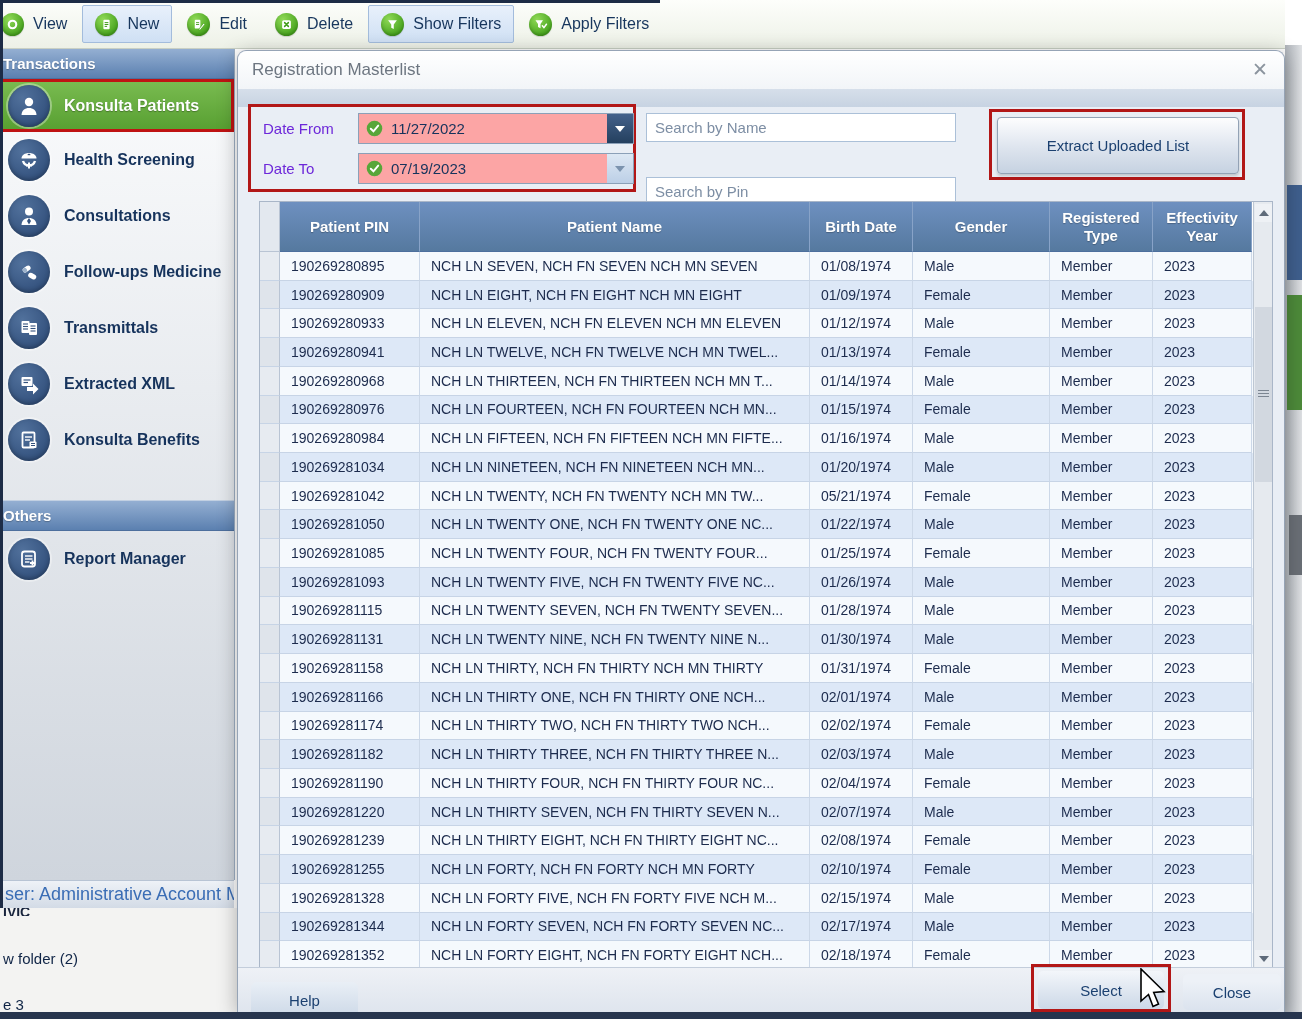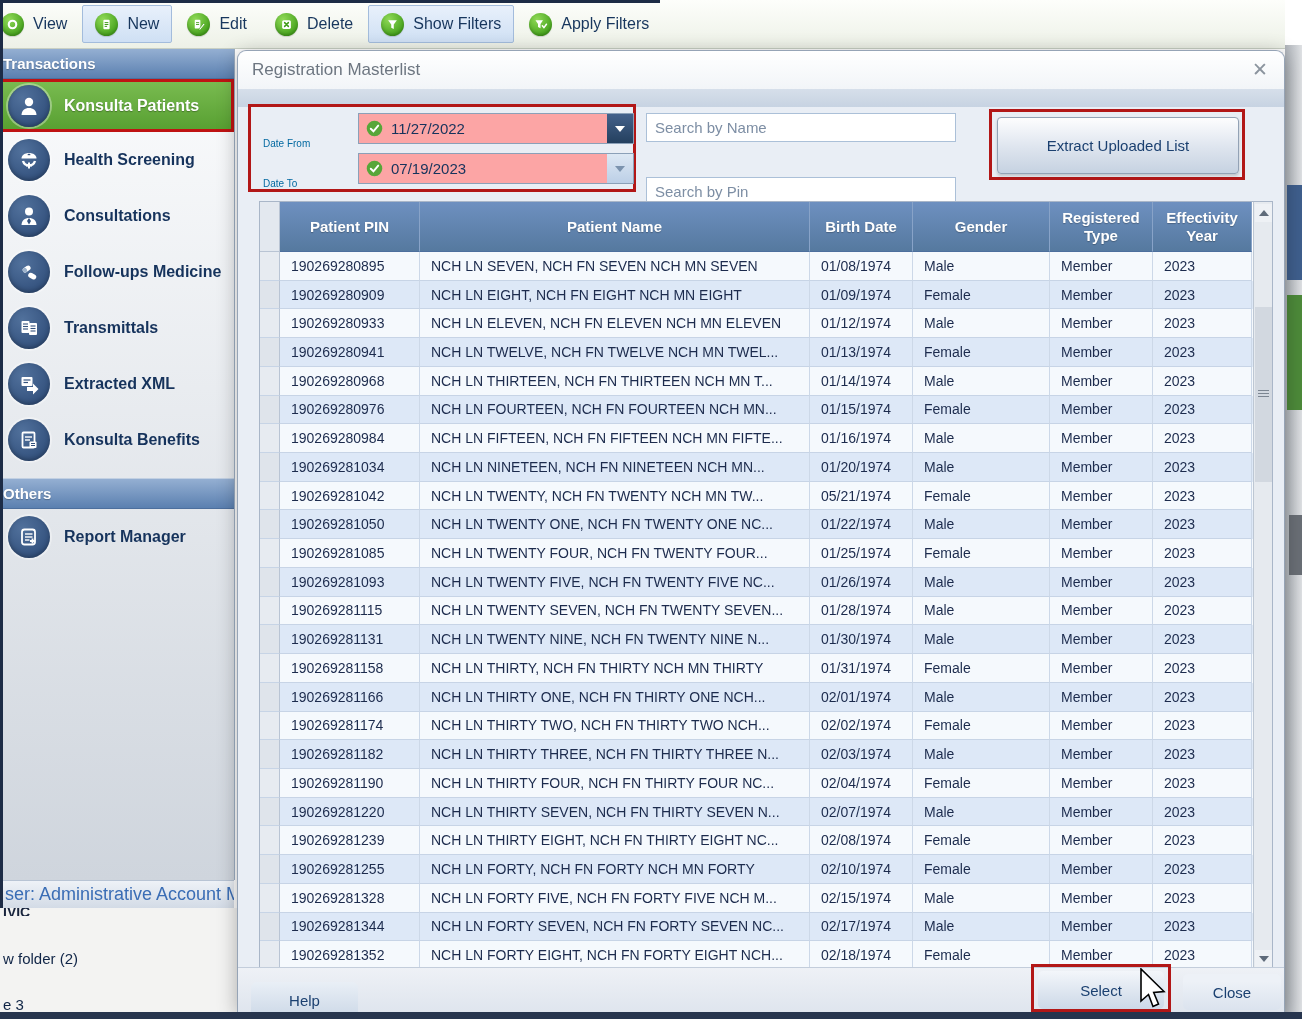--- a/index.html
+++ b/index.html
@@ -32,21 +32,21 @@
   .gcircle.cut{margin-left:-12px;}
 
   
   .sidebar{position:absolute;left:0;top:48px;width:234px;height:832px;z-index:4;
     background:linear-gradient(#fbfcfd,#cfd5dd);border-right:1px solid #9fb0c4;}
   .explorer{height:44px;background:#fafbfd;color:#16335c;font-weight:bold;font-size:16px;
     padding:8px 0 0 6px;box-sizing:border-box;}
   .sec-header{height:29px;line-height:29px;padding-left:3px;color:#ffffff;font-weight:bold;font-size:15px;
     background:linear-gradient(#94afd2,#5b80b0);border-top:1px solid #c2d0e2;border-bottom:1px solid #4d6f9d;
     text-shadow:0 1px 1px rgba(0,0,0,.25);}
-  .sec-header.others{margin-top:10px;}
+  .sec-header.others{margin-top:32px;}
   .side-item{height:56px;display:flex;align-items:center;gap:14px;padding-left:8px;box-sizing:border-box;
     color:#16335c;font-size:16px;font-weight:bold;}
   .side-item.active{height:53px;background:linear-gradient(#79bb50,#58a032);
     border:3px solid #bf1313;color:#ffffff;text-shadow:0 1px 1px rgba(0,0,0,.3);padding-left:5px;}
   .side-ic{width:42px;height:42px;border-radius:50%;flex:0 0 auto;
     background:radial-gradient(circle at 35% 30%,#51719c,#33517d 75%);
     box-shadow:inset 0 -2px 4px rgba(0,0,0,.25),0 0 0 2px rgba(255,255,255,.35);
     display:flex;align-items:center;justify-content:center;}
   .side-ic svg{width:24px;height:24px;}
 
@@ -66,21 +66,21 @@
     background:#e9eef5;border:1px solid #96a4b6;border-bottom:none;border-radius:9px 9px 0 0;
     box-shadow:0 4px 20px rgba(0,0,0,.30);box-sizing:border-box;}
   .dlg-title{height:38px;border-radius:9px 9px 0 0;background:linear-gradient(#ffffff,#f2f5f8);
     color:#6d7681;font-size:17px;line-height:38px;padding-left:14px;position:relative;}
   .dlg-close{position:absolute;right:14px;top:9px;width:20px;height:20px;color:#8b949e;
     font-size:19px;line-height:20px;text-align:center;}
   .dlg-band{height:18px;background:linear-gradient(#d6dfea,#c7d3e2);}
 
   
   .red-box-dates{position:absolute;left:10px;top:53px;width:388px;height:88px;border:3px solid #b21717;box-sizing:border-box;}
-  .flabel{position:absolute;color:#0369a1;font-size:10px;margin-top:18px;}
+  .flabel{position:absolute;color:#6d28d9;font-size:15px;}
   .lab-from{left:25px;top:69px;} .lab-to{left:25px;top:109px;}
   .combo{position:absolute;left:120px;width:276px;height:31px;background:#fca5a5;
     border:1px solid #8ba0b8;box-sizing:border-box;display:flex;align-items:center;}
   .combo.from{top:62px;} .combo.to{top:102px;}
   .combo .chk{width:17px;height:17px;margin:0 8px 0 7px;flex:0 0 auto;}
   .combo .val{color:#16335c;font-size:15px;flex:1;}
   .combo .dd{width:26px;height:29px;display:flex;align-items:center;justify-content:center;flex:0 0 auto;}
   .combo.from .dd{background:linear-gradient(#44618a,#24405f);}
   .combo.to .dd{background:linear-gradient(#dde8f4,#bccfe6);}
   .tri-down{width:0;height:0;border-left:5px solid transparent;border-right:5px solid transparent;}

